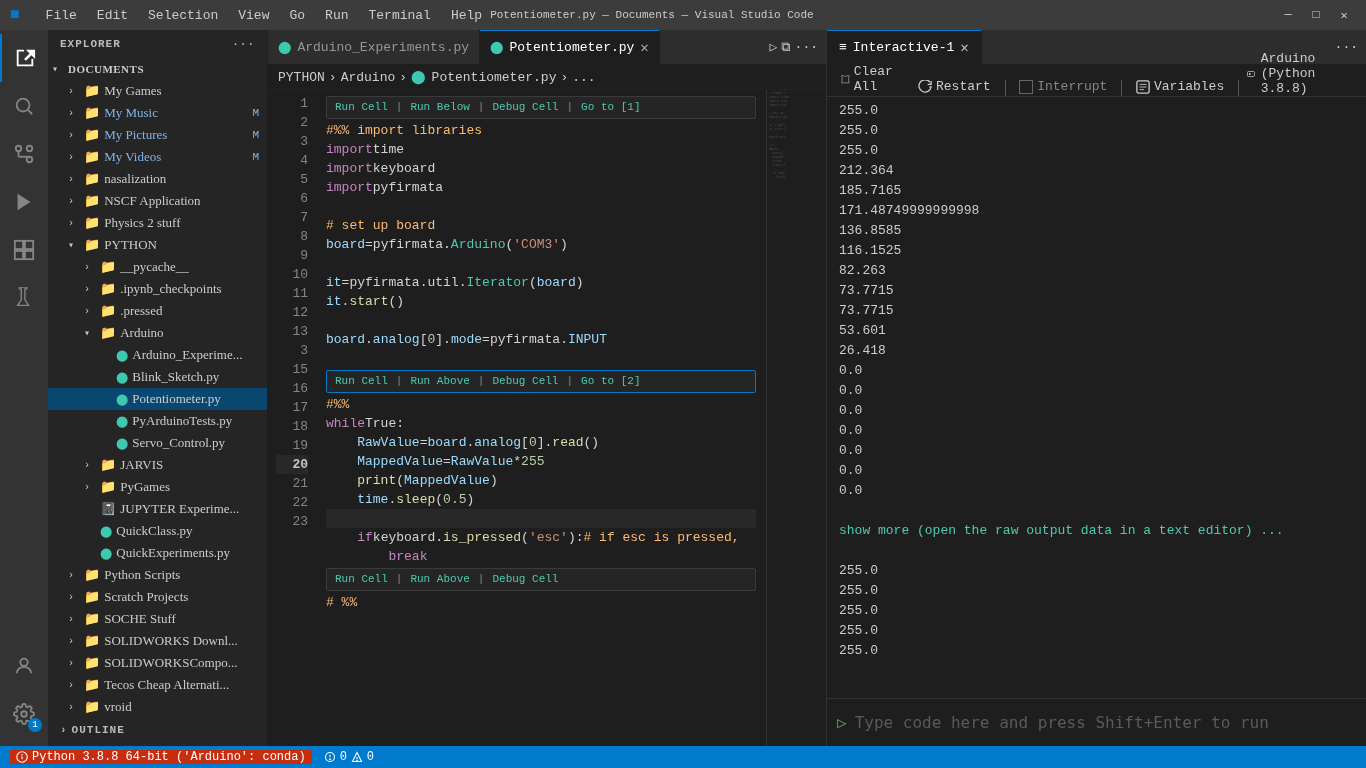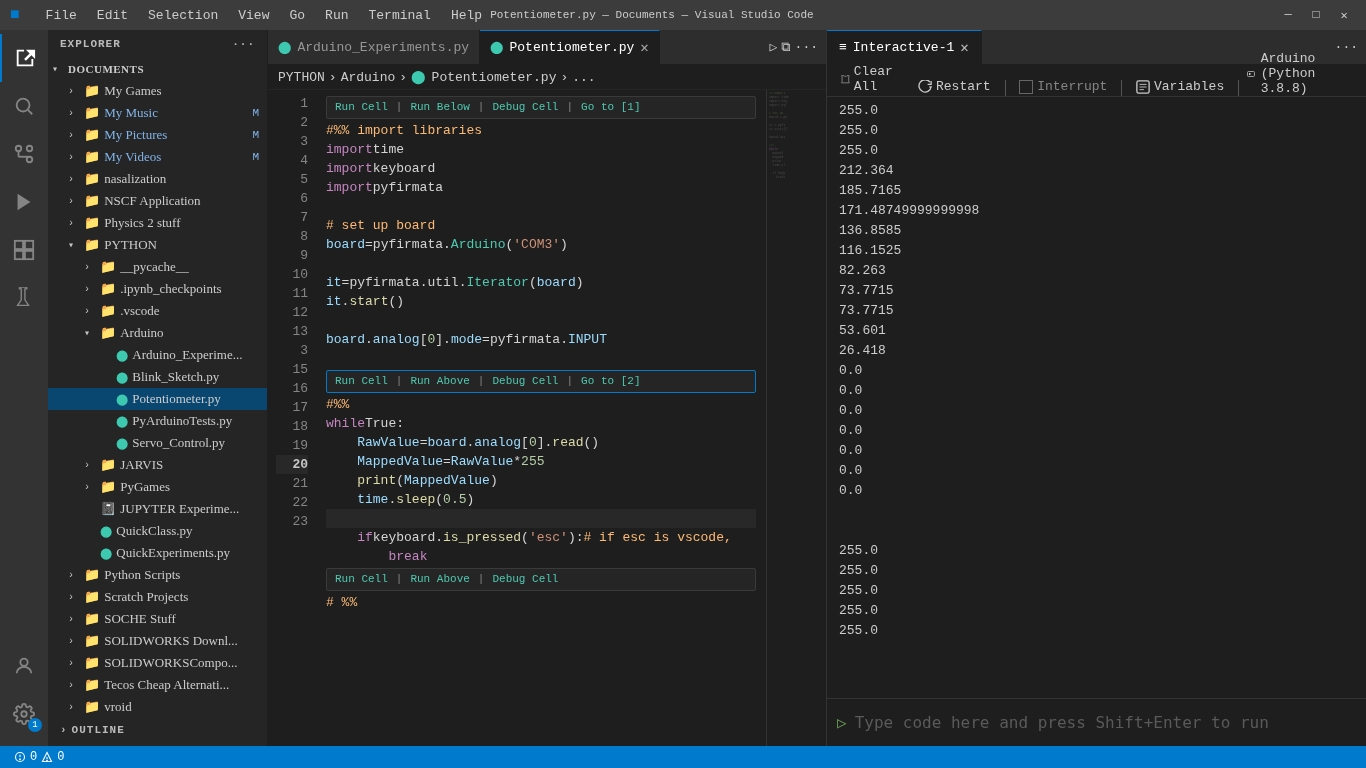--- a/index.html
+++ b/index.html
@@ -257,21 +257,21 @@
         <span class="label">__pycache__</span>
       </div>
       <div class="tree-item" style="padding-left:36px;">
         <span class="arrow">›</span>
         <span style="margin-right:4px;">📁</span>
         <span class="label">.ipynb_checkpoints</span>
       </div>
       <div class="tree-item" style="padding-left:36px;">
         <span class="arrow">›</span>
         <span style="margin-right:4px;">📁</span>
-        <span class="label">.vscode</span>
+        <span class="label">.pressed</span>
       </div>
       <div class="tree-item" style="padding-left:36px;">
         <span class="arrow">▾</span>
         <span style="margin-right:4px;">📁</span>
         <span class="label">Arduino</span>
       </div>
 
       <div class="tree-item" style="padding-left:52px;">
         <span style="width:16px;display:inline-block;"></span>
         <span style="margin-right:4px;color:#3dc9b0;font-size:11px;">⬤</span>
@@ -547,21 +547,21 @@
         <div class="code-line current-line">&nbsp;</div>
         <div class="code-line">
             <span class="plain">&nbsp;&nbsp;&nbsp;&nbsp;</span>
             <span class="kw">if</span>
             <span class="plain"> keyboard</span>
             <span class="op">.</span>
             <span class="fn">is_pressed</span>
             <span class="op">(</span>
             <span class="str">'esc'</span>
             <span class="op">): </span>
-            <span class="cmt"># if esc is vscode,</span>
+            <span class="cmt"># if esc is pressed,</span>
           </div>
         <div class="code-line">
             <span class="plain">&nbsp;&nbsp;&nbsp;&nbsp;&nbsp;&nbsp;&nbsp;&nbsp;</span>
             <span class="kw">break</span>
           </div>
 
         <div class="cell-header">
           <a>Run Cell</a> |
           <a>Run Above</a> |
           <a>Debug Cell</a>
@@ -667,37 +667,46 @@
       <div class="num-val">53.601</div>
       <div class="num-val">26.418</div>
       <div class="num-val">0.0</div>
       <div class="num-val">0.0</div>
       <div class="num-val">0.0</div>
       <div class="num-val">0.0</div>
       <div class="num-val">0.0</div>
       <div class="num-val">0.0</div>
       <div class="num-val">0.0</div>
       <div>&nbsp;</div>
+      <div class="link-text">show more (open the raw output data in a text editor) ...</div>
       <div>&nbsp;</div>
       <div class="num-val">255.0</div>
       <div class="num-val">255.0</div>
       <div class="num-val">255.0</div>
       <div class="num-val">255.0</div>
       <div class="num-val">255.0</div>
     </div>
 
     <div class="panel-input">
       <span class="panel-input-icon">▷</span>
       <input class="panel-input-field" type="text" placeholder="Type code here and press Shift+Enter to run" style="">
     </div>
   </div>
 </div>
 
 <div class="statusbar">
   <div class="statusbar-left">
+    <div class="statusbar-item status-error">
+      <svg width="12" height="12" viewBox="0 0 16 16" fill="white">
+          <path d="M8 1a7 7 0 1 0 0 14A7 7 0 0 0 8 1z" fill="none" stroke="white" stroke-width="1.5"></path>
+          <circle cx="8" cy="5" r="1" fill="white"></circle>
+          <line x1="8" y1="7" x2="8" y2="11" stroke="white" stroke-width="1.5"></line>
+        </svg>
+      <span>Python 3.8.8 64-bit ('Arduino': conda)</span>
+    </div>
     <div class="statusbar-item">
       <svg width="12" height="12" viewBox="0 0 16 16" fill="none" stroke="white" stroke-width="1.5">
           <circle cx="8" cy="8" r="6"></circle>
           <line x1="8" y1="5" x2="8" y2="8"></line>
           <circle cx="8" cy="11" r="0.5" fill="white"></circle>
         </svg>
       <span>0</span>
       <svg width="12" height="12" viewBox="0 0 16 16" fill="none" stroke="white" stroke-width="1.5">
           <path d="M8 2l6 12H2z"></path>
           <line x1="8" y1="8" x2="8" y2="11"></line>

